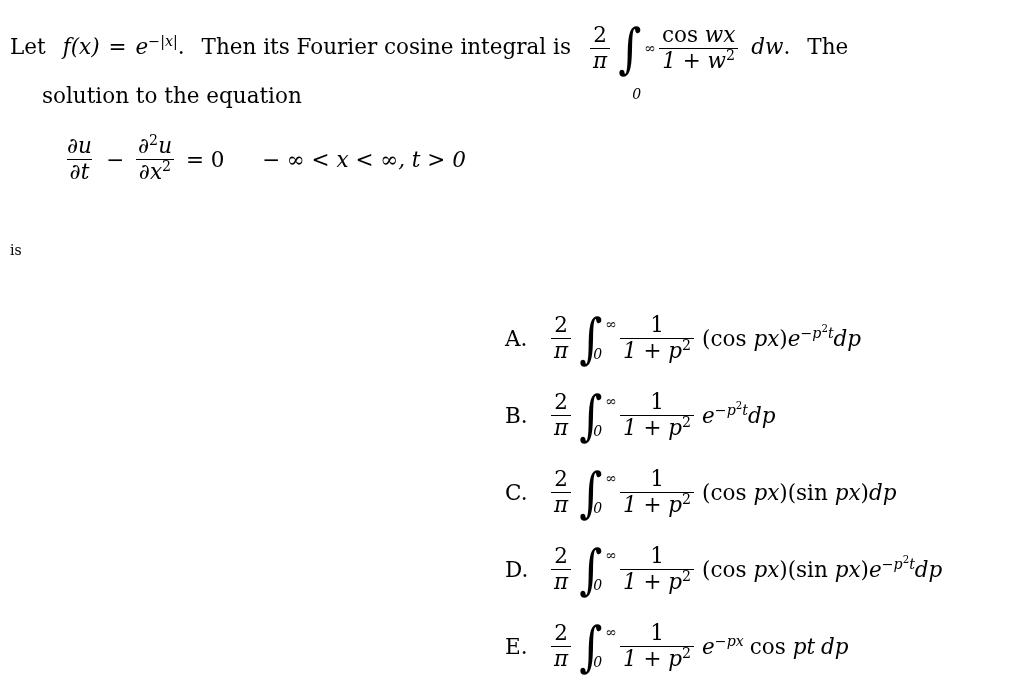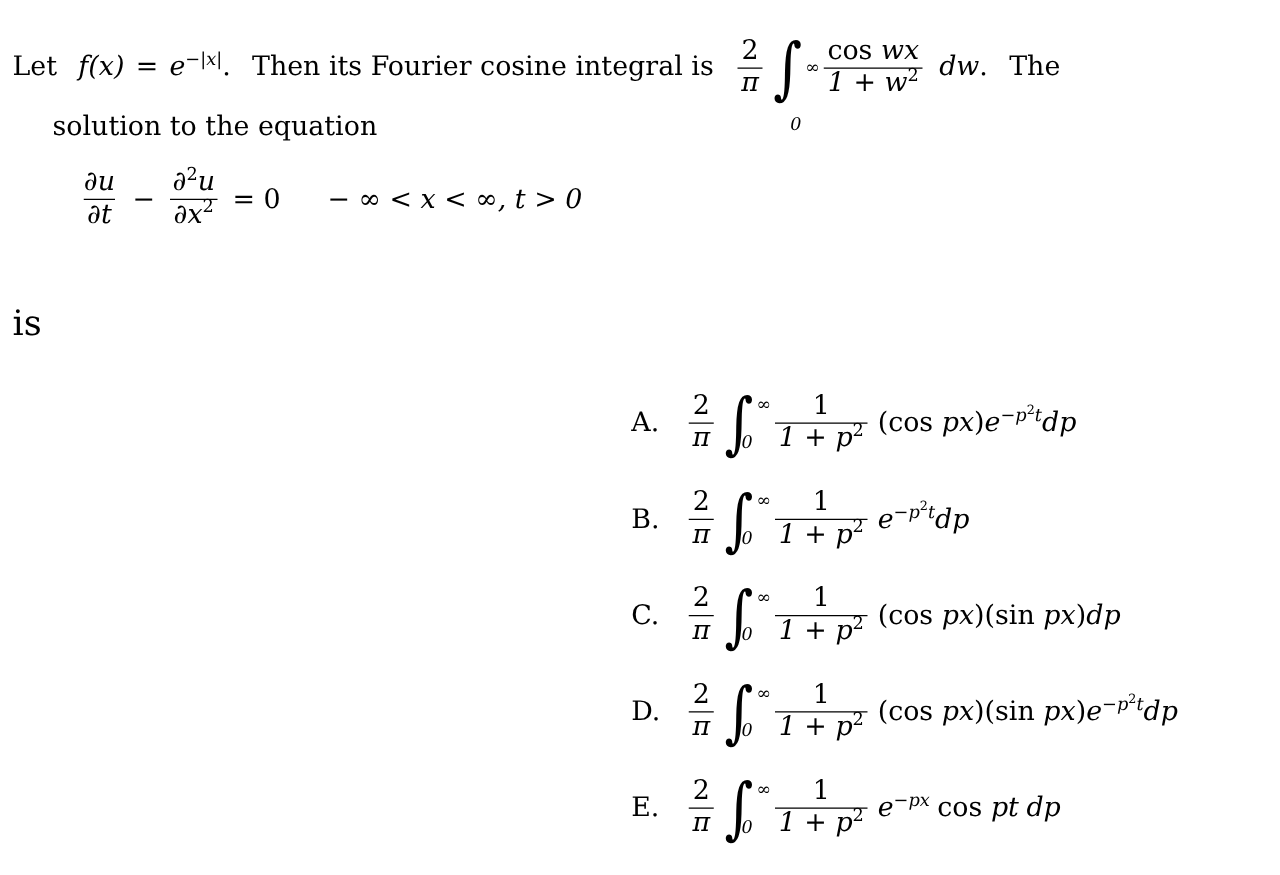--- a/index.html
+++ b/index.html
@@ -60,21 +60,21 @@
   .intg .lims .up { font-style: normal; margin-left: 5px; }
   .intg .lims .lo { font-style: italic; margin-left: -7px; }
 
   sup.ex { font-size: 0.66em; vertical-align: super; line-height: 0; }
   sup.ex sup.ex { font-size: 0.72em; }
 
   
   #intro-block {
     position: absolute;
     left: 10px;
-    top: 30px;
+    top: 24px;
     width: 1004px;
     font-size: 21.5px;
     line-height: 46px;
   }
   #intro-line1 { display: block; white-space: nowrap; }
   #intro-line2 { display: block; margin-left: 32px; }
   .gap-sm { display: inline-block; width: 9px; }
   .gap-md { display: inline-block; width: 17px; }
 
   #pde-block {
@@ -88,21 +88,21 @@
     align-items: center;
     height: 46px;
   }
   .pde-lhs { width: 200px; display: flex; align-items: center; }
   .pde-rhs { white-space: nowrap; }
 
   #is-word {
     position: absolute;
     left: 10px;
     top: 242px;
-    font-size: 28px;
+    font-size: 14px;
   }
 
   #choices {
     position: absolute;
     left: 505px;
     top: 300px;
     font-size: 21.5px;
   }
   .choice-row {
     display: flex;

